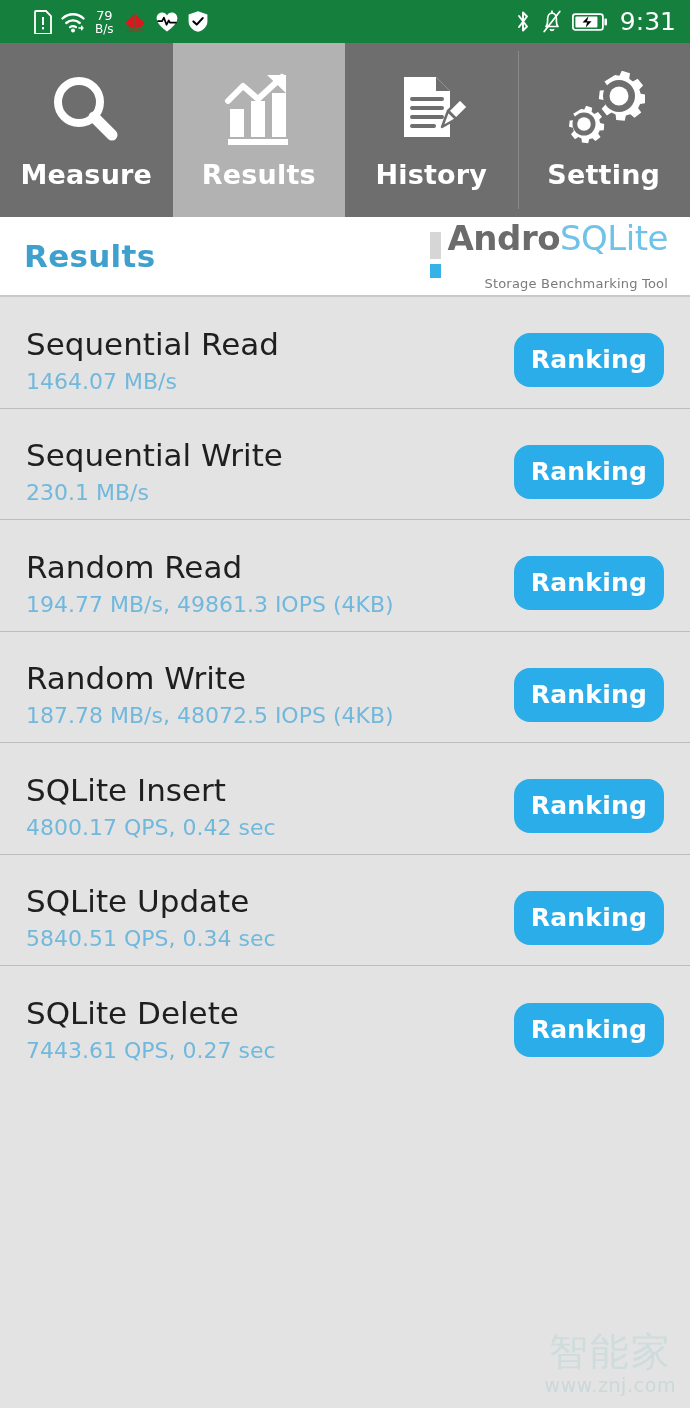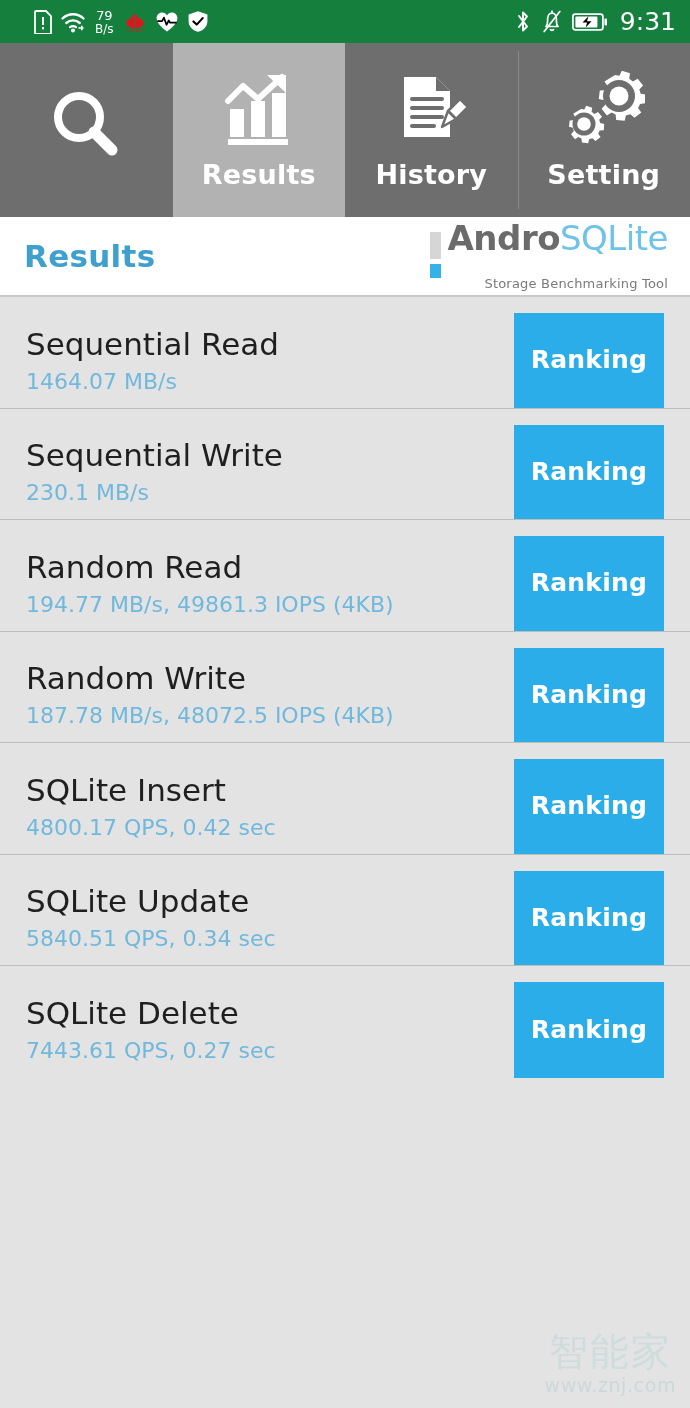--- a/index.html
+++ b/index.html
@@ -151,20 +151,21 @@
   
   .list {
     flex: 1 1 auto;
     background: #e3e3e3;
     position: relative;
     overflow: hidden;
   }
   .row {
     height: 111.5px;
     display: flex;
+    align-items: center;
     padding: 16px 26px 0 26px;
     border-bottom: 1px solid #bdbdbd;
     position: relative;
   }
   .row.last { border-bottom: none; }
   .row-text { display: flex; flex-direction: column; justify-content: center; flex: 1 1 auto; }
   .row-title {
     font-size: 31px;
     color: #1f1f1f;
     line-height: 1.12;
@@ -177,21 +178,21 @@
     margin-top: 7px;
     letter-spacing: 0px;
   }
   .ranking-btn {
     flex: 0 0 auto;
     background: #2badea;
     color: #ffffff;
     font-size: 25px;
     font-weight: bold;
     border: none;
-    border-radius: 0;
+    border-radius: 16px;
     padding: 12px 17px 13px 17px;
     cursor: pointer;
     letter-spacing: 0.2px;
     font-family: "DejaVu Sans", "Liberation Sans", sans-serif;
   }
 
   
   .watermark {
     position: absolute;
     right: 14px;
@@ -290,20 +291,21 @@
 
   <div class="tabbar">
 
     <div class="tab">
       <span class="tab-icon">
         <svg width="78" height="78" viewBox="0 0 78 78">
           <circle cx="32" cy="31" r="21" fill="none" stroke="#ffffff" stroke-width="8"></circle>
           <line x1="47" y1="46" x2="65" y2="64" stroke="#ffffff" stroke-width="11" stroke-linecap="round"></line>
         </svg>
       </span>
+      <span class="tab-label">Measure</span>
     </div>
 
     <div class="tab active">
       <span class="tab-icon">
         <svg width="78" height="78" viewBox="0 0 78 78">
           <rect x="10" y="38" width="14" height="28" fill="#ffffff"></rect>
           <rect x="31" y="30" width="14" height="36" fill="#ffffff"></rect>
           <rect x="52" y="22" width="14" height="44" fill="#ffffff"></rect>
           <rect x="8" y="68" width="60" height="6" fill="#ffffff"></rect>
           <path d="M8 30 L23 15 L38 28 L62 6" fill="none" stroke="#ffffff" stroke-width="6" stroke-linejoin="round" stroke-linecap="round"></path>

